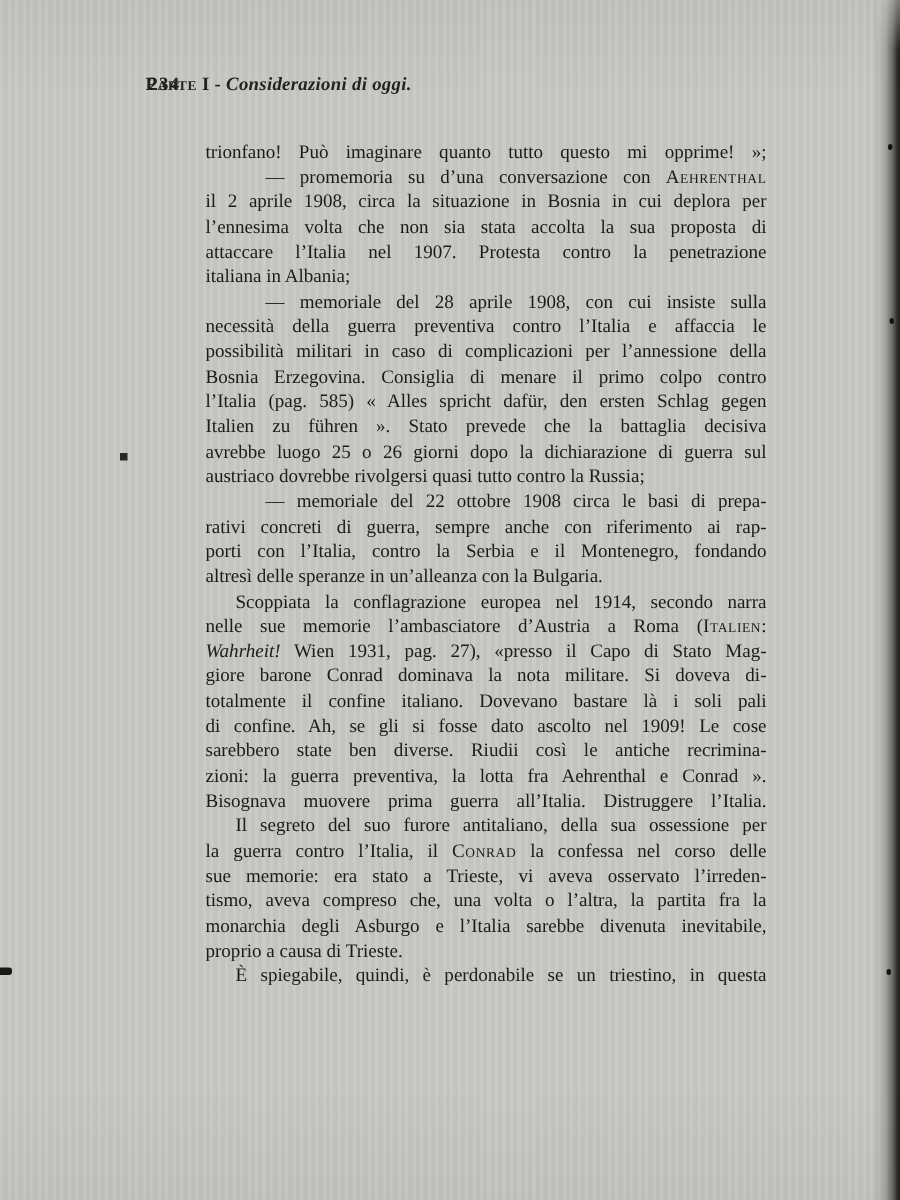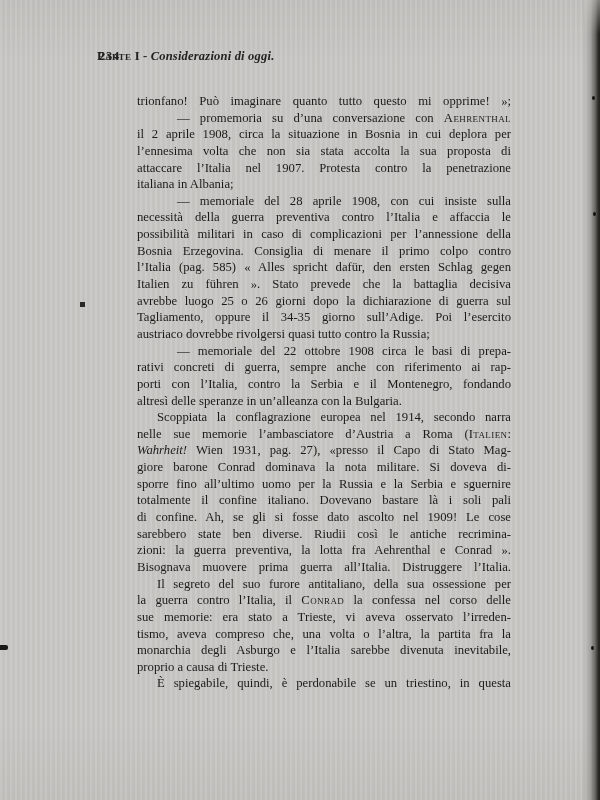--- a/index.html
+++ b/index.html
@@ -59,31 +59,29 @@
       <div class="line"><span>l’ennesima volta che non sia stata accolta la sua proposta di</span></div>
       <div class="line"><span>attaccare l’Italia nel 1907. Protesta contro la penetrazione</span></div>
       <div class="line left"><span>italiana in Albania;</span></div>
       <div class="line ind2"><span>— memoriale del 28 aprile 1908, con cui insiste sulla</span></div>
       <div class="line"><span>necessità della guerra preventiva contro l’Italia e affaccia le</span></div>
       <div class="line"><span>possibilità militari in caso di complicazioni per l’annessione della</span></div>
       <div class="line"><span>Bosnia Erzegovina. Consiglia di menare il primo colpo contro</span></div>
       <div class="line"><span>l’Italia (pag. 585) « Alles spricht dafür, den ersten Schlag gegen</span></div>
       <div class="line"><span>Italien zu führen ». Stato prevede che la battaglia decisiva</span></div>
       <div class="line"><span>avrebbe luogo 25 o 26 giorni dopo la dichiarazione di guerra sul</span></div>
-      <div class="line"><span>Tagliamento, oppure il 34-35 giorno sull’Adige. Poi l’esercito</span></div>
       <div class="line left"><span>austriaco dovrebbe rivolgersi quasi tutto contro la Russia;</span></div>
       <div class="line ind2"><span>— memoriale del 22 ottobre 1908 circa le basi di prepa-</span></div>
       <div class="line"><span>rativi concreti di guerra, sempre anche con riferimento ai rap-</span></div>
       <div class="line"><span>porti con l’Italia, contro la Serbia e il Montenegro, fondando</span></div>
       <div class="line left"><span>altresì delle speranze in un’alleanza con la Bulgaria.</span></div>
       <div class="line ind1"><span>Scoppiata la conflagrazione europea nel 1914, secondo narra</span></div>
       <div class="line"><span>nelle sue memorie l’ambasciatore d’Austria a Roma (</span><span class="sc">Italien</span><span>:</span></div>
       <div class="line"><span class="i">Wahrheit!</span><span> Wien 1931, pag. 27), «presso il Capo di Stato Mag-</span></div>
       <div class="line"><span>giore barone Conrad dominava la nota militare. Si doveva di-</span></div>
-      <div class="line"><span>sporre fino all’ultimo uomo per la Russia e la Serbia e sguernire</span></div>
       <div class="line"><span>totalmente il confine italiano. Dovevano bastare là i soli pali</span></div>
       <div class="line"><span>di confine. Ah, se gli si fosse dato ascolto nel 1909! Le cose</span></div>
       <div class="line"><span>sarebbero state ben diverse. Riudii così le antiche recrimina-</span></div>
       <div class="line"><span>zioni: la guerra preventiva, la lotta fra Aehrenthal e Conrad ».</span></div>
       <div class="line"><span>Bisognava muovere prima guerra all’Italia. Distruggere l’Italia.</span></div>
       <div class="line ind1"><span>Il segreto del suo furore antitaliano, della sua ossessione per</span></div>
       <div class="line"><span>la guerra contro l’Italia, il </span><span class="sc">Conrad</span><span> la confessa nel corso delle</span></div>
       <div class="line"><span>sue memorie: era stato a Trieste, vi aveva osservato l’irreden-</span></div>
       <div class="line"><span>tismo, aveva compreso che, una volta o l’altra, la partita fra la</span></div>
       <div class="line"><span>monarchia degli Asburgo e l’Italia sarebbe divenuta inevitabile,</span></div>

